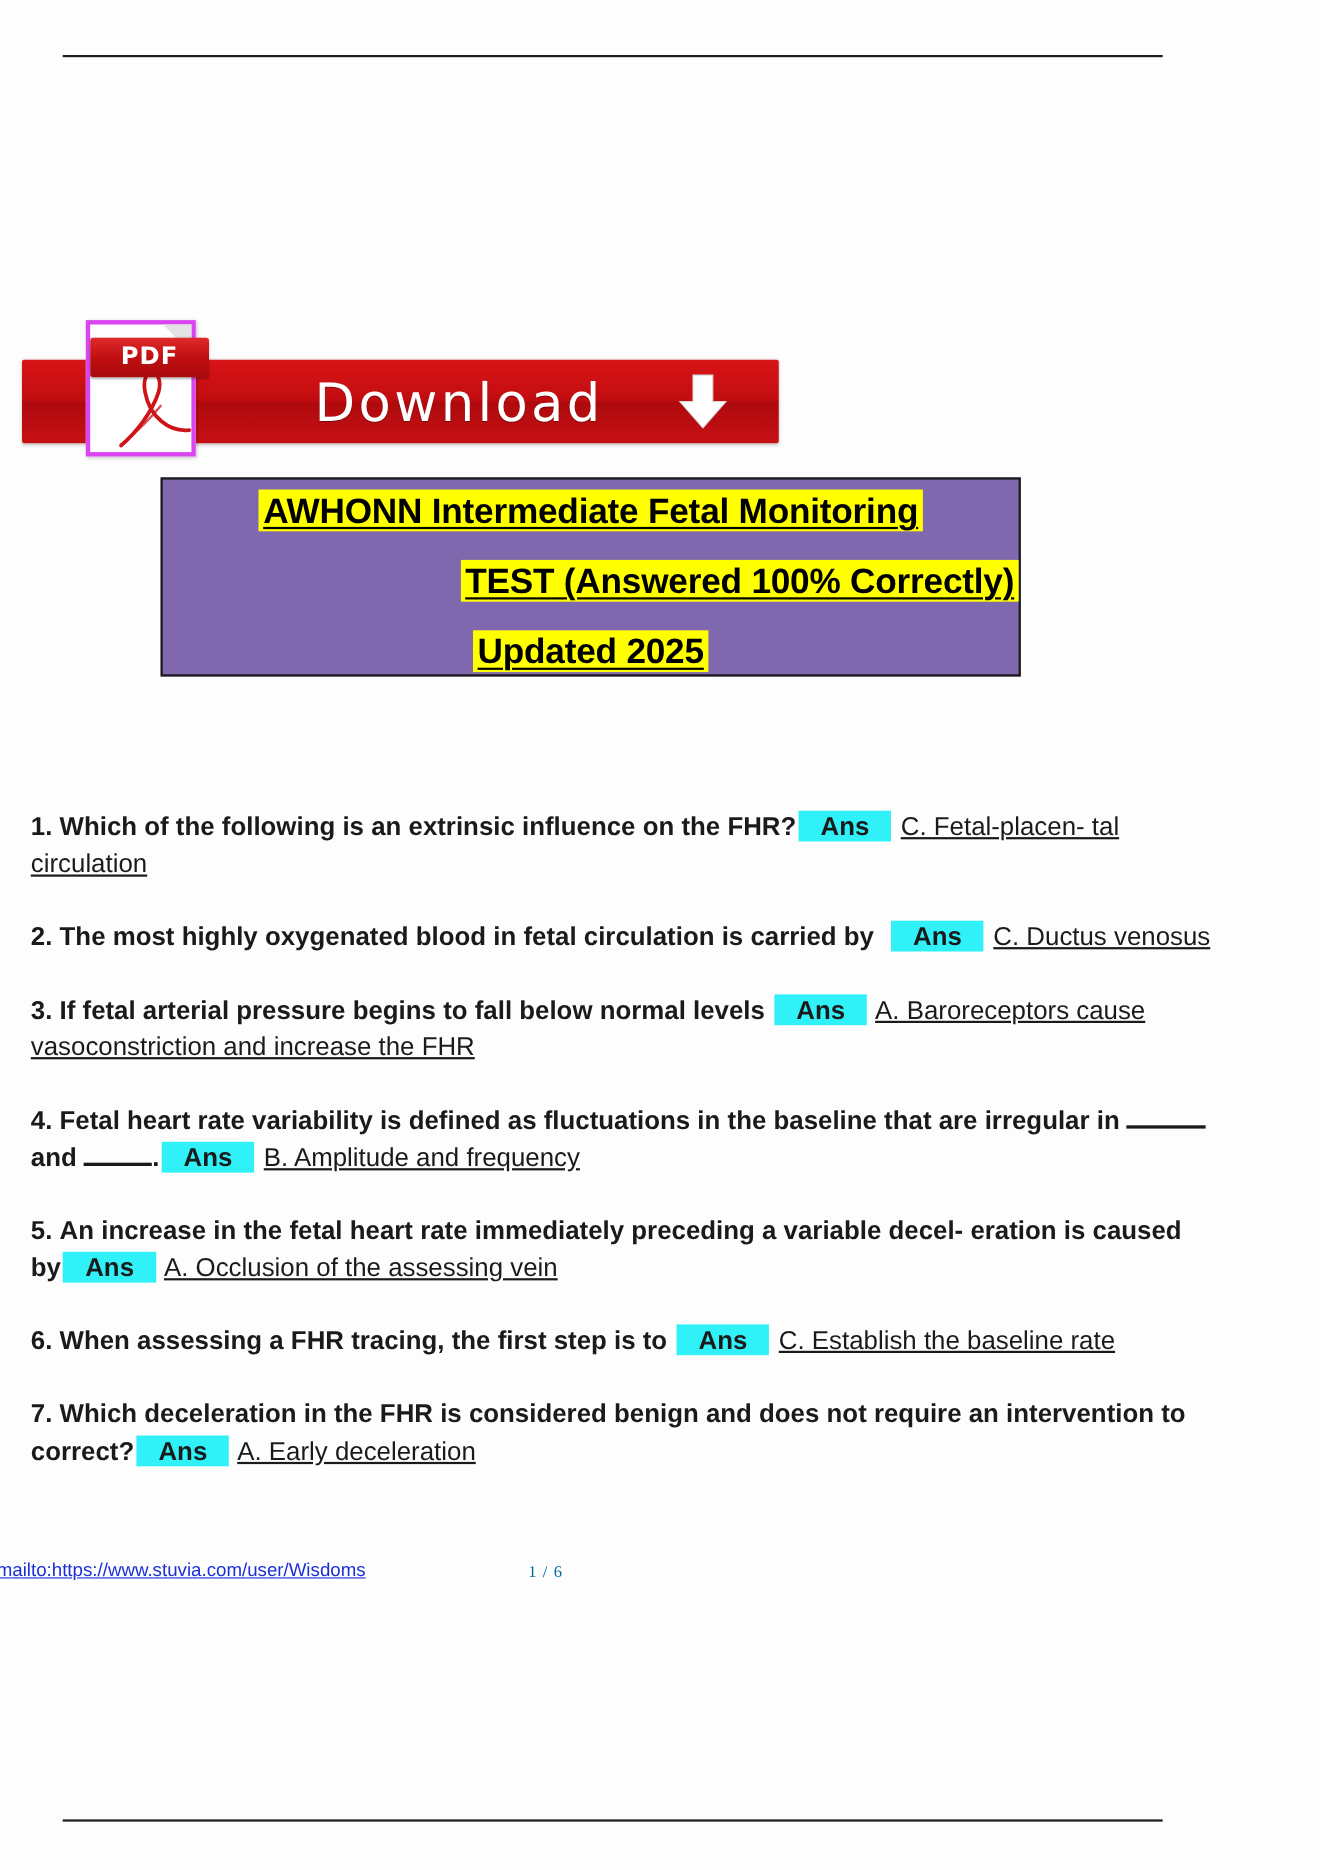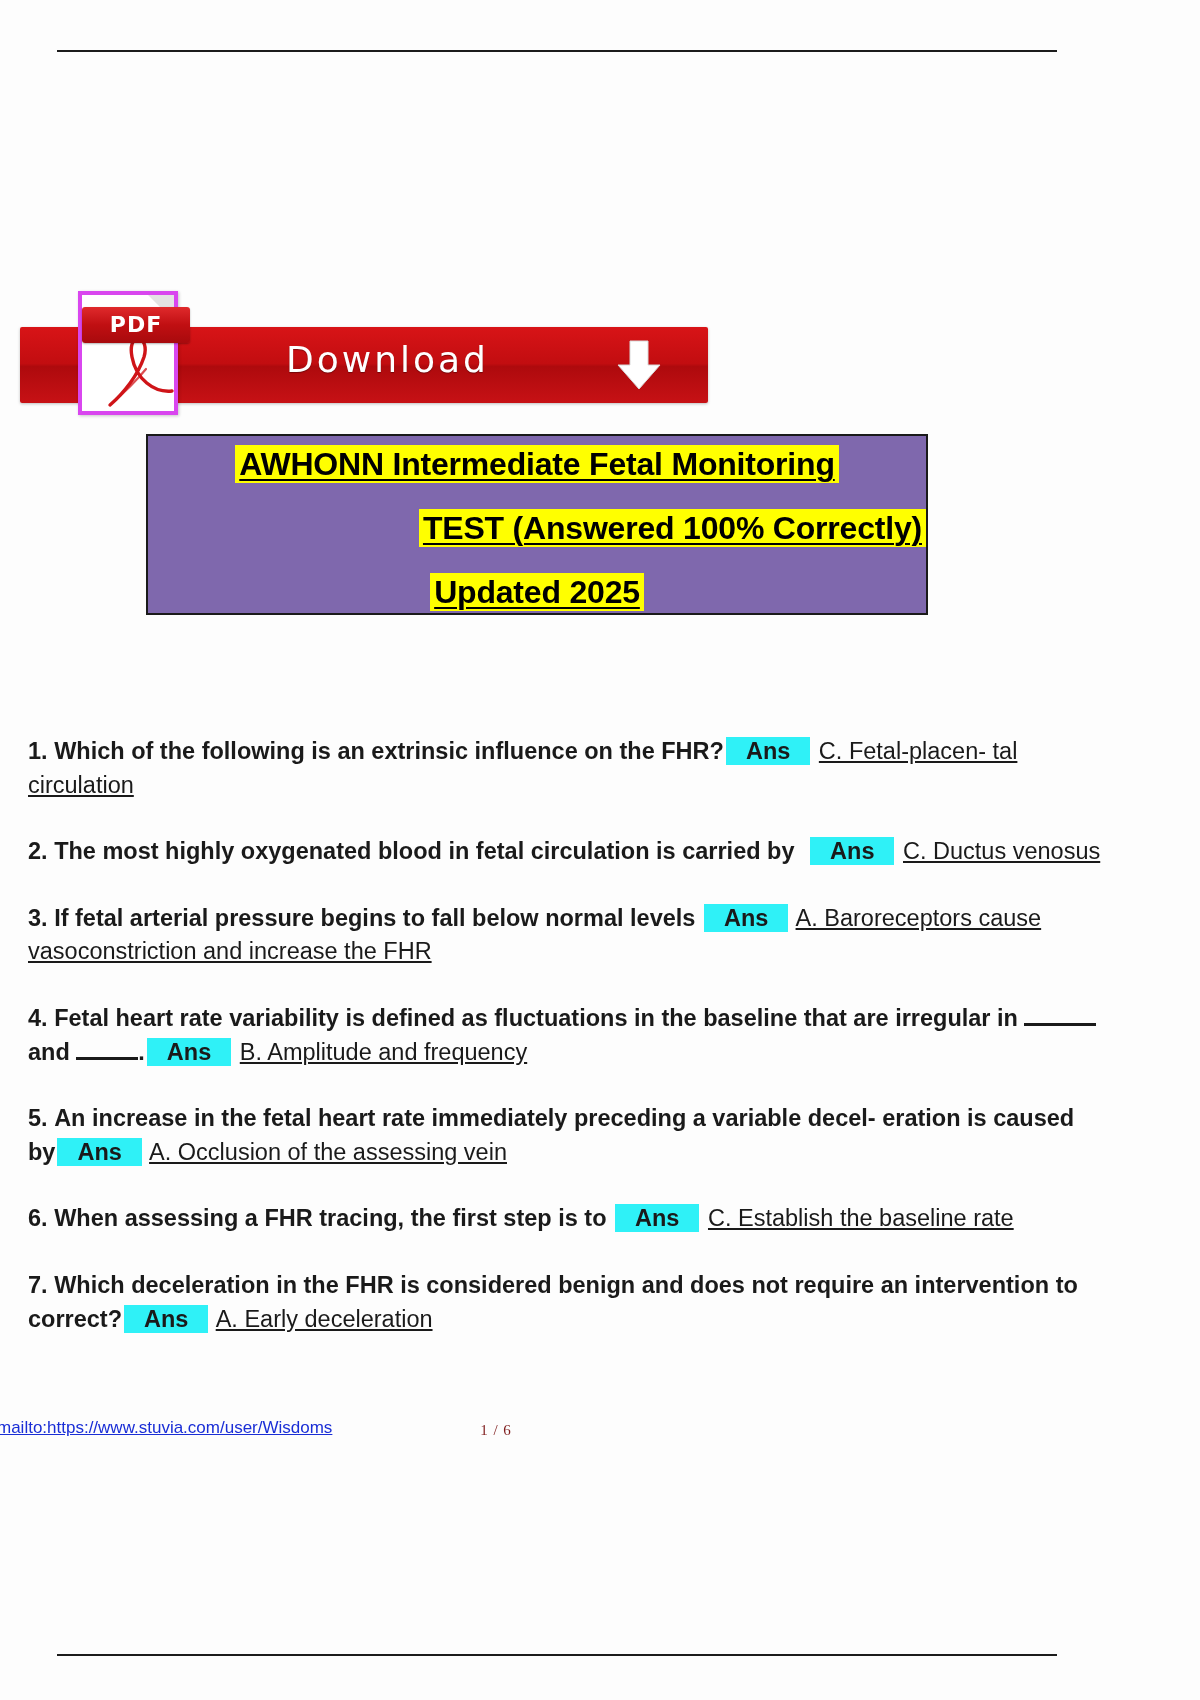--- a/index.html
+++ b/index.html
@@ -51,21 +51,21 @@
     left: 2px; top: 50px;
     width: 688px;
     height: 76px;
     background: linear-gradient(180deg, #d81417 0%, #c20d10 48%, #ae0a0d 52%, #c71115 100%);
     border-radius: 2px;
     box-shadow: 0 1px 3px rgba(0,0,0,.25);
   }
   .banner-text {
     position: absolute;
     left: 268px; top: 62px;
-    font-size: 36px;
+    font-size: 48px;
     letter-spacing: 3px;
     color: #ffffff;
     font-family: "DejaVu Sans", sans-serif;
     font-weight: 400;
     text-shadow: 0 1px 1px rgba(0,0,0,.35);
   }
   .banner-arrow {
     position: absolute;
     left: 598px; top: 62px;
     width: 46px; height: 52px;
@@ -194,21 +194,21 @@
     color: #1a2ed6;
     text-decoration: underline;
     font-family: "Liberation Sans", sans-serif;
     white-space: nowrap;
   }
   .footer-page {
     position: absolute;
     left: 0; right: 0; top: 4px;
     text-align: center;
     font-size: 15px;
-    color: #7f1d1d;
+    color: #0369a1;
     font-family: "Liberation Serif", serif;
     letter-spacing: 1px;
   }
 </style>
 </head>
 <body>
 
 <div class="page">
 
   <div class="rule-top"></div>

